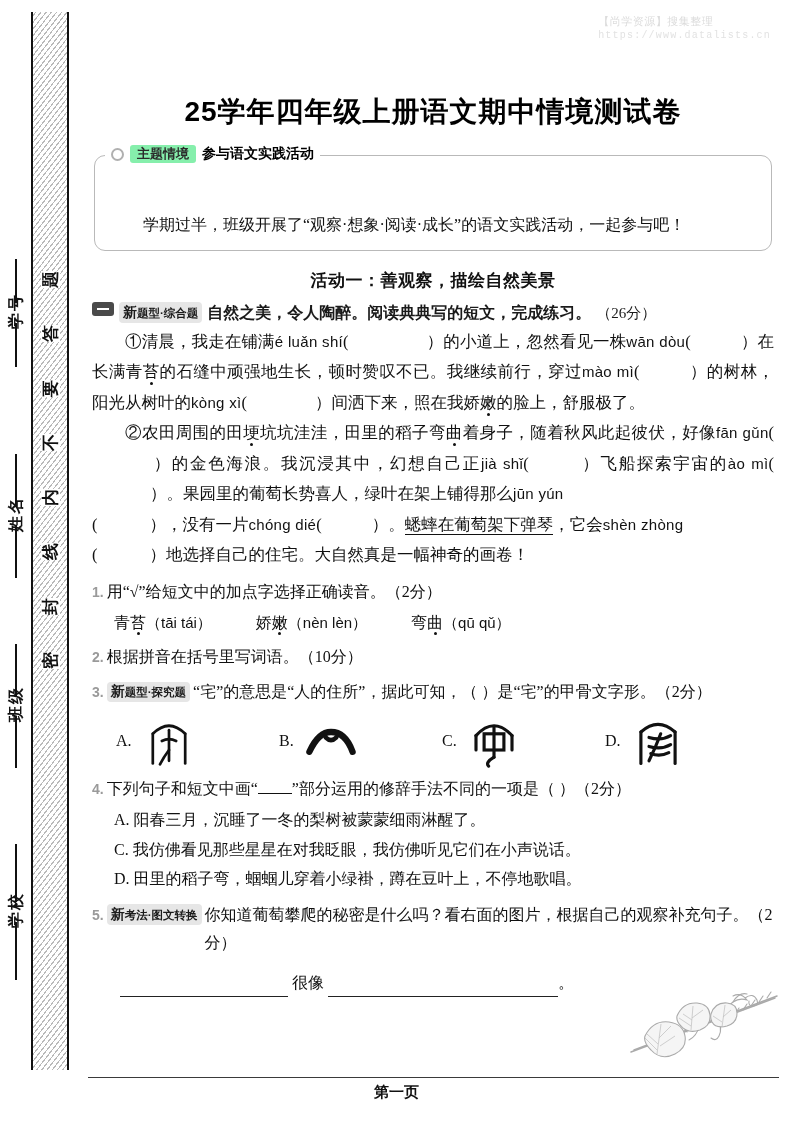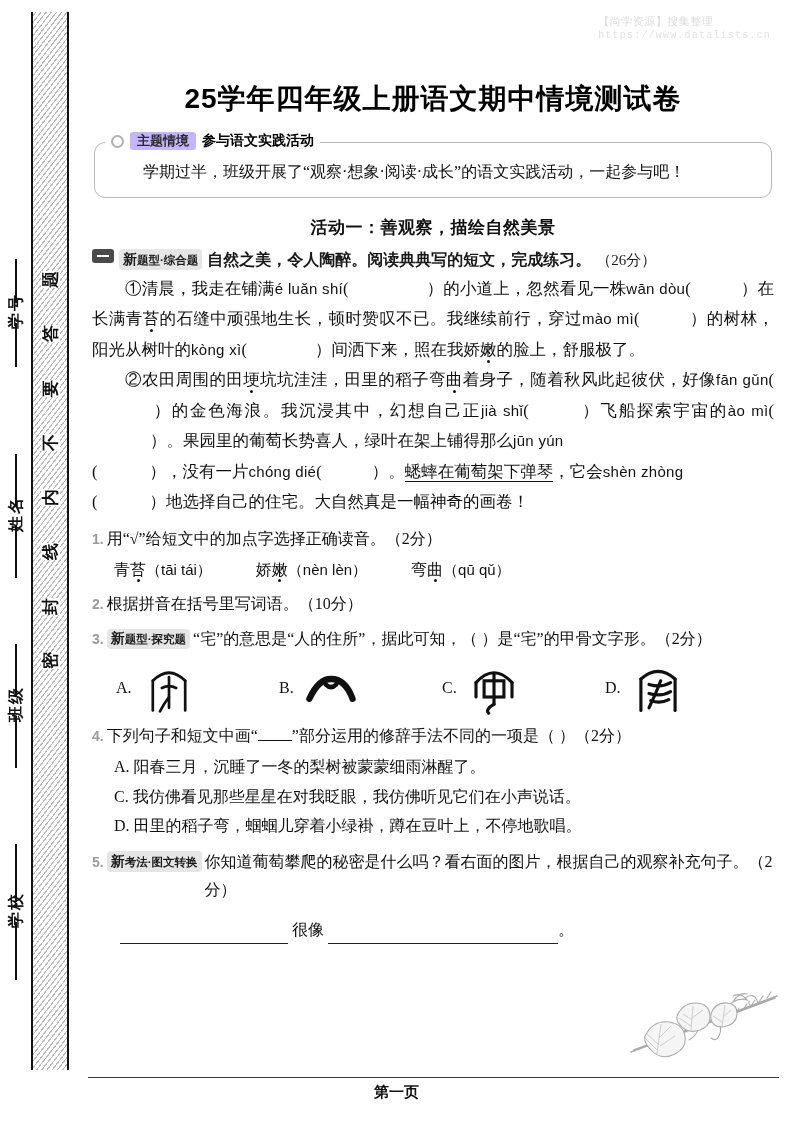--- a/index.html
+++ b/index.html
@@ -94,21 +94,21 @@
   }
   .info-rule {
     width: 2px;
     background: #111;
   }
 
   
   .content {
     position: absolute;
     left: 88px;
-    top: 14px;
+    top: 27px;
     width: 690px;
   }
 
   .doc-title {
     font-family: "Liberation Sans", sans-serif;
     font-size: 28px;
     font-weight: 700;
     text-align: center;
     letter-spacing: 1px;
     margin: 66px 0 0 0;
@@ -145,40 +145,41 @@
     gap: 6px;
     white-space: nowrap;
   }
   .ring-icon {
     width: 9px; height: 9px;
     border-radius: 50%;
     border: 2px solid #b0b0b0;
     display: inline-block;
   }
   .chip {
-    background: #c4b5fd;
+    background: #86efac;
     color: #2b2b2b;
     font-family: "Liberation Sans", sans-serif;
     font-size: 13px;
     font-weight: 700;
     padding: 2px 7px 3px 7px;
     border-radius: 3px;
     line-height: 1;
   }
   .situation-sub {
     font-family: "Liberation Sans", sans-serif;
     font-size: 14px;
     font-weight: 700;
     color: #000;
   }
   .situation-text {
     font-size: 16px;
     line-height: 1.55;
     text-indent: 32px;
     color: #111;
+    margin-top: 40px;
   }
 
   .activity-title {
     text-align: center;
     font-size: 17px;
     font-weight: 700;
     margin: 18px 0 9px 0;
     color: #111;
     letter-spacing: .5px;
   }

